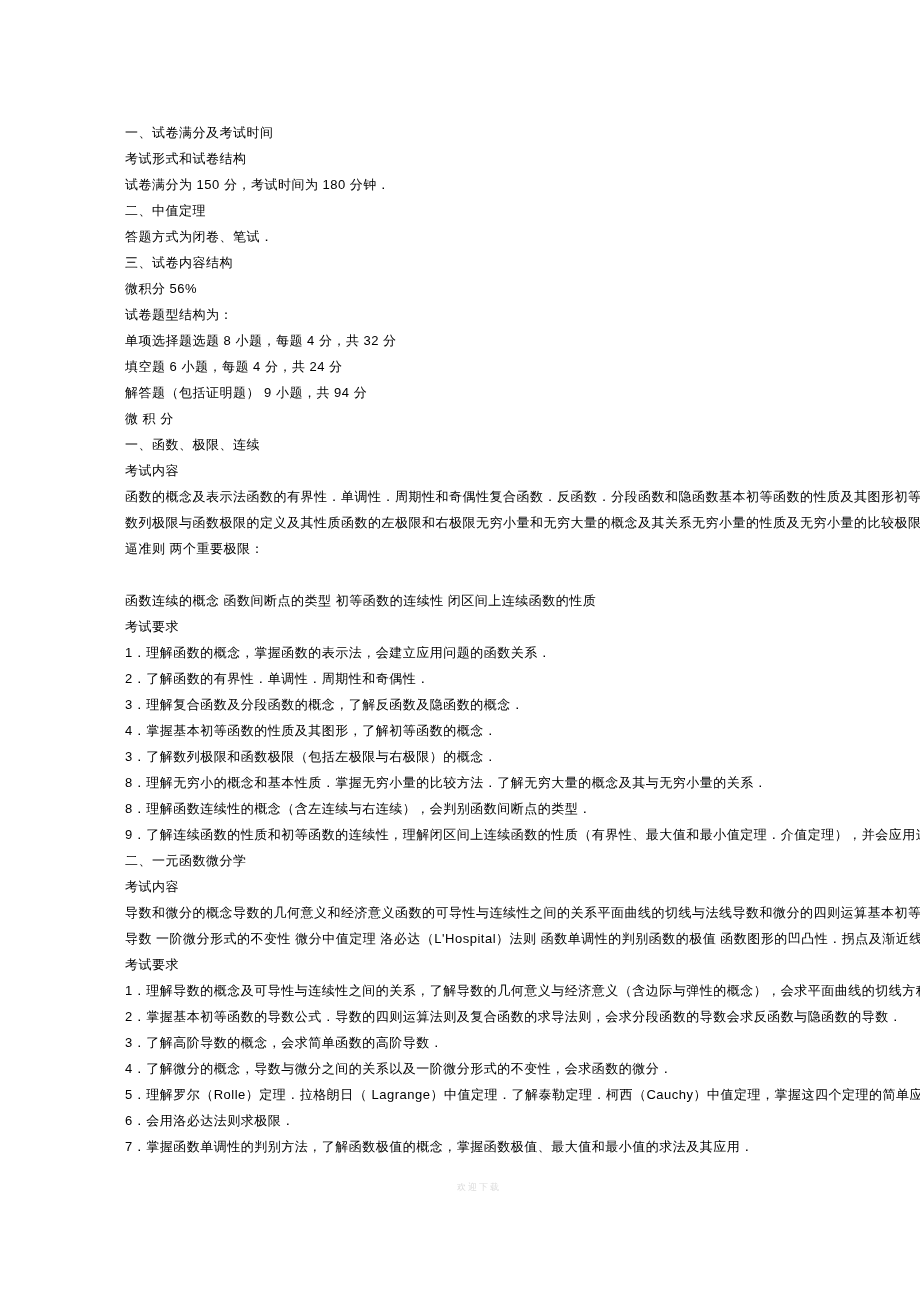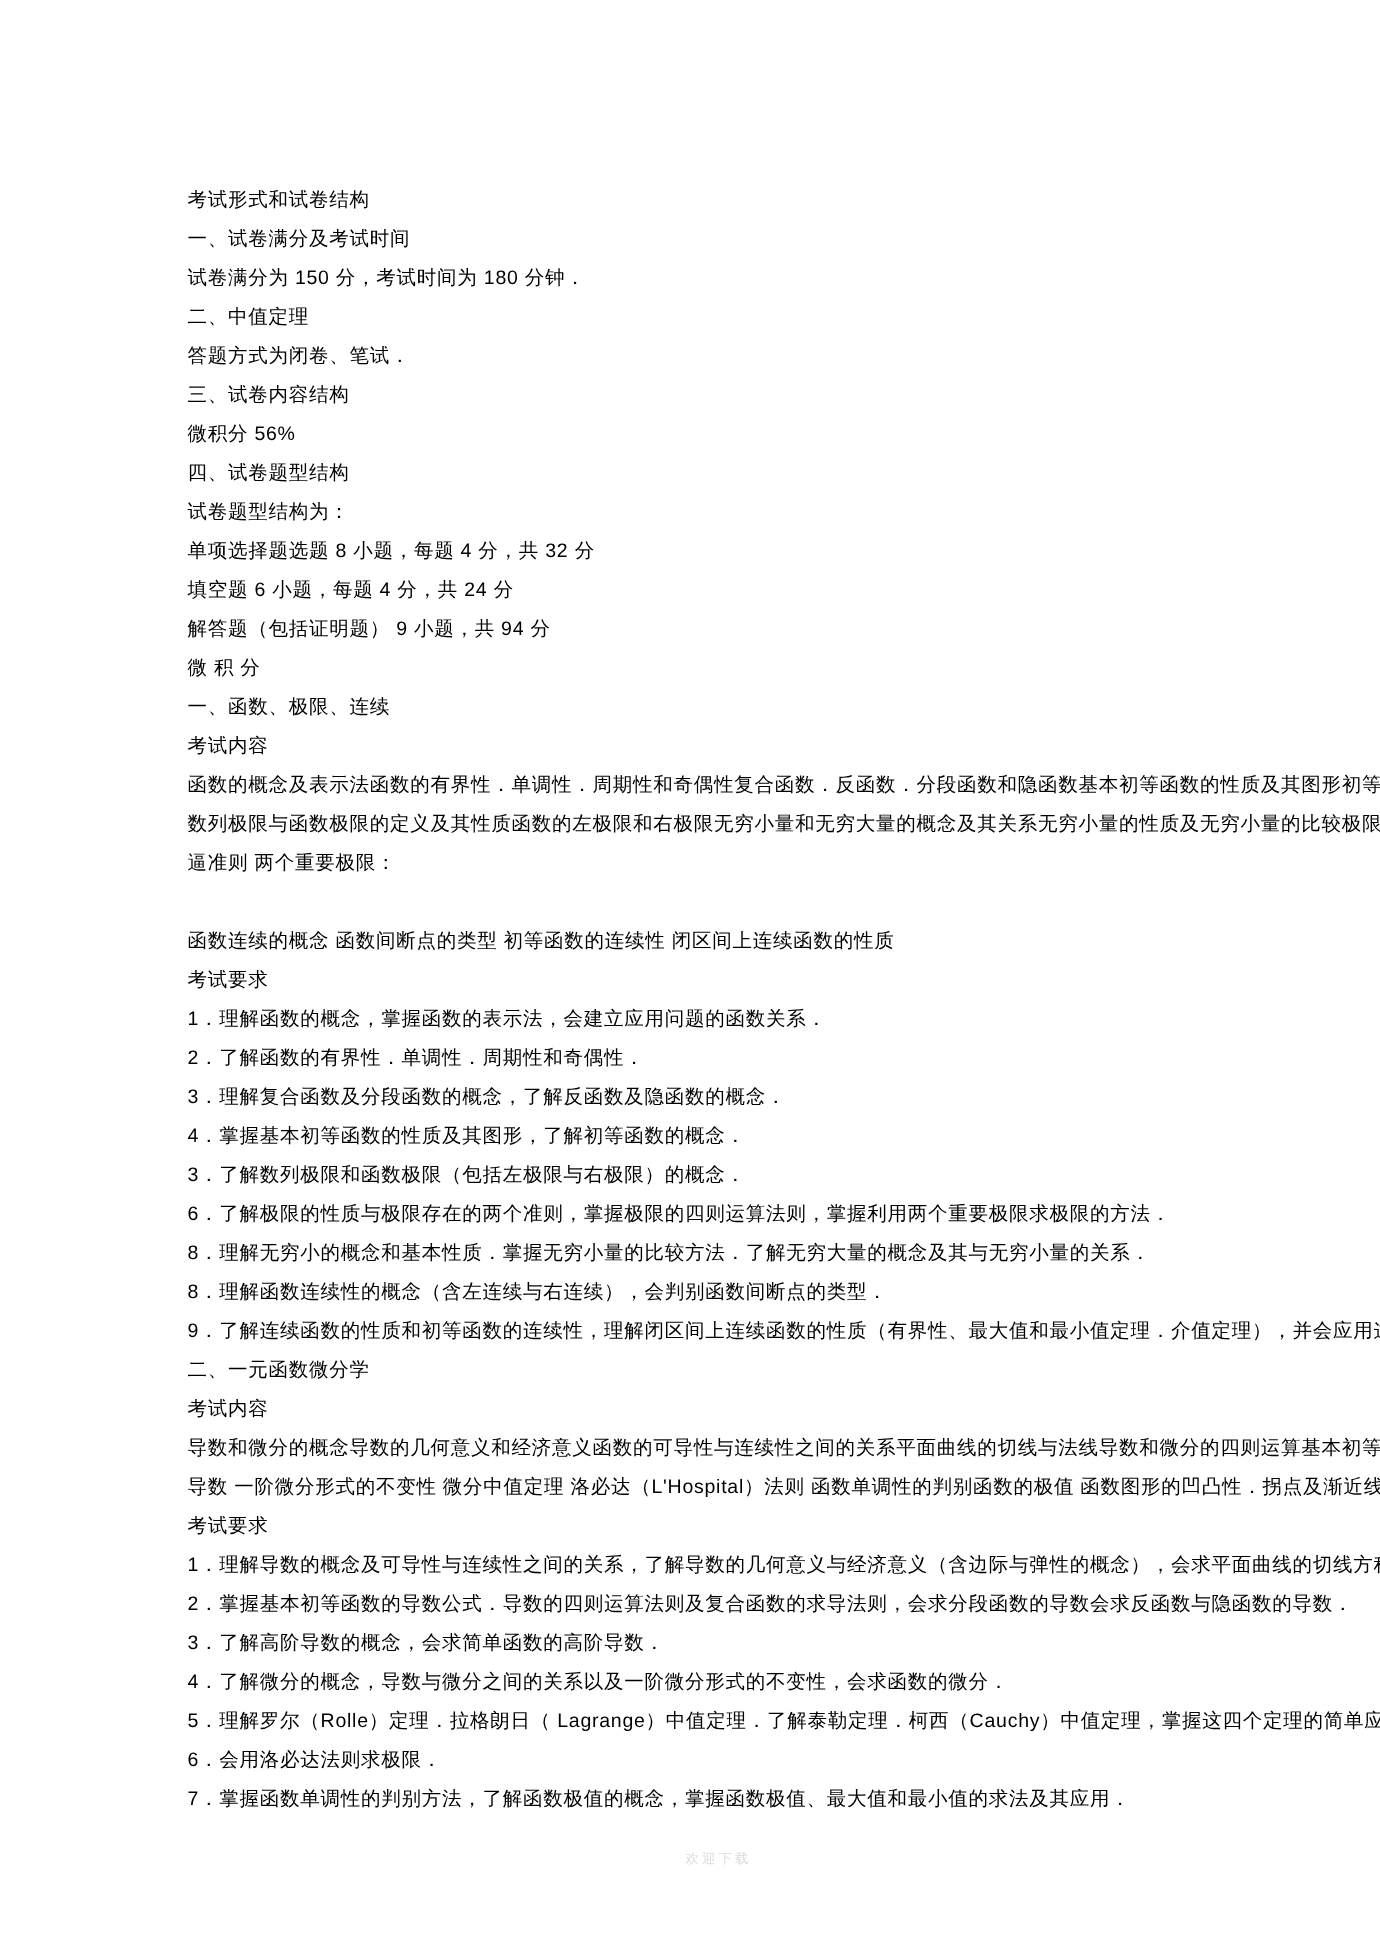--- a/index.html
+++ b/index.html
@@ -29,47 +29,45 @@
     margin-top: 18px;
     margin-left: -125px;
     padding-left: 38px;
   }
 </style>
 </head>
 <body>
 
 <div class="page">
   <div id="content">
+      <p>一、试卷满分及考试时间</p>
       <p>考试形式和试卷结构</p>
-      <p>一、试卷满分及考试时间</p>
       <p>试卷满分为 150 分，考试时间为 180 分钟．</p>
       <p>二、中值定理</p>
       <p>答题方式为闭卷、笔试．</p>
       <p>三、试卷内容结构</p>
       <p>微积分 56%</p>
-      <p>四、试卷题型结构</p>
       <p>试卷题型结构为：</p>
       <p>单项选择题选题 8 小题，每题 4 分，共 32 分</p>
       <p>填空题 6 小题，每题 4 分，共 24 分</p>
       <p>解答题（包括证明题）  9 小题，共 94 分</p>
       <p>微  积  分</p>
       <p>一、函数、极限、连续</p>
       <p>考试内容</p>
       <p>函数的概念及表示法函数的有界性．单调性．周期性和奇偶性复合函数．反函数．分段函数和隐函数基本初等函数的性质及其图形初等函数  函数关系</p>
       <p>数列极限与函数极限的定义及其性质函数的左极限和右极限无穷小量和无穷大量的概念及其关系无穷小量的性质及无穷小量的比较极限的四则运算</p>
       <p>逼准则  两个重要极限：</p>
       <p>&nbsp;</p>
       <p>函数连续的概念  函数间断点的类型  初等函数的连续性  闭区间上连续函数的性质</p>
       <p>考试要求</p>
       <p>1．理解函数的概念，掌握函数的表示法，会建立应用问题的函数关系．</p>
       <p>2．了解函数的有界性．单调性．周期性和奇偶性．</p>
       <p>3．理解复合函数及分段函数的概念，了解反函数及隐函数的概念．</p>
       <p>4．掌握基本初等函数的性质及其图形，了解初等函数的概念．</p>
       <p>3．了解数列极限和函数极限（包括左极限与右极限）的概念．</p>
-      <p>6．了解极限的性质与极限存在的两个准则，掌握极限的四则运算法则，掌握利用两个重要极限求极限的方法．</p>
       <p>8．理解无穷小的概念和基本性质．掌握无穷小量的比较方法．了解无穷大量的概念及其与无穷小量的关系．</p>
       <p>8．理解函数连续性的概念（含左连续与右连续），会判别函数间断点的类型．</p>
       <p>9．了解连续函数的性质和初等函数的连续性，理解闭区间上连续函数的性质（有界性、最大值和最小值定理．介值定理），并会应用这些性质．</p>
       <p>二、一元函数微分学</p>
       <p>考试内容</p>
       <p>导数和微分的概念导数的几何意义和经济意义函数的可导性与连续性之间的关系平面曲线的切线与法线导数和微分的四则运算基本初等函数的导数</p>
       <p>导数  一阶微分形式的不变性  微分中值定理  洛必达（L'Hospital）法则  函数单调性的判别函数的极值  函数图形的凹凸性．拐点及渐近线  函数图</p>
       <p>考试要求</p>
       <p>1．理解导数的概念及可导性与连续性之间的关系，了解导数的几何意义与经济意义（含边际与弹性的概念），会求平面曲线的切线方程和法线方</p>
       <p>2．掌握基本初等函数的导数公式．导数的四则运算法则及复合函数的求导法则，会求分段函数的导数会求反函数与隐函数的导数．</p>

